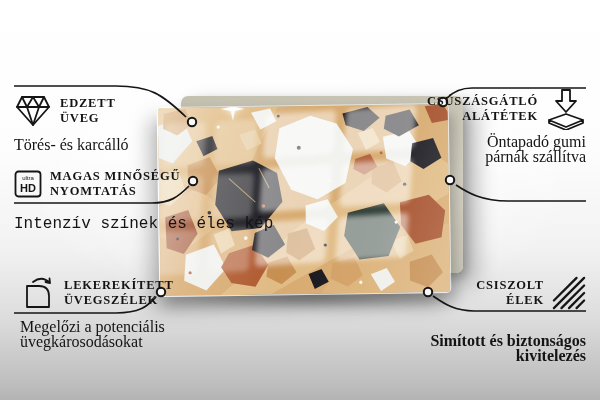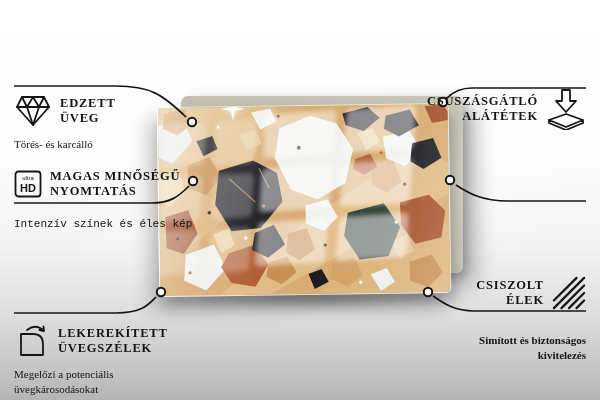--- a/index.html
+++ b/index.html
@@ -35,26 +35,26 @@
     background:linear-gradient(108deg,rgba(255,255,255,.5) 2%,rgba(255,255,255,.16) 22%,rgba(255,255,255,0) 48%,rgba(255,255,255,.05) 74%,rgba(255,255,255,.2) 97%);}
   .sparkle{position:absolute;left:62px;top:-11px;width:26px;height:26px;pointer-events:none;filter:drop-shadow(0 0 3px rgba(255,255,255,.95));}
 
   
   svg.connectors{position:absolute;left:0;top:0;pointer-events:none;z-index:5;}
 
   
   .callout{position:absolute;z-index:6;}
   .head{display:flex;align-items:center;gap:8px;}
   .titles{font-weight:bold;font-size:12.5px;line-height:15px;letter-spacing:.8px;white-space:nowrap;}
-  .sub{font-size:11px;line-height:15px;white-space:nowrap;}
+  .sub{font-size:16px;line-height:15px;white-space:nowrap;}
   .callout.right-side{text-align:right;}
   .callout.right-side .head{justify-content:flex-end;}
   .c-tl{left:14px;top:50px;margin-top:44px;} .c-tl .head{height:34px;} .c-tl .sub{margin-top:9px;}
   .c-ml{left:14px;top:167px;} .c-ml .head{height:34px;} .c-ml .sub{margin-top:16px;font-family:Liberation Mono, monospace;}
-  .c-bl{left:14px;top:275px;margin-top:48px;} .c-bl .head{height:36px;} .c-bl .sub{margin-top:8px;}
+  .c-bl{left:20px;top:275px;} .c-bl .head{height:36px;} .c-bl .sub{margin-top:8px;}
   .c-tr{right:14px;top:52px;} .c-tr .head{height:34px;margin-top:40px;} .c-tr .sub{margin-top:8px;}
   .c-mr{right:14px;top:169px;} .c-mr .head{height:30px;} .c-mr .sub{margin-top:7px;}
   .c-br{right:14px;top:276px;} .c-br .head{height:33px;} .c-br .sub{margin-top:24px;font-weight:bold;}
   .icon{display:inline-flex;flex:0 0 auto;}
   .icon svg{stroke:#151515;fill:none;stroke-width:1.8;stroke-linecap:round;stroke-linejoin:round;}
 </style>
 </head>
 <body>
 
 <div class="stage">
@@ -238,20 +238,24 @@
         <div>CSÚSZÁSGÁTLÓ</div>
         <div>ALÁTÉTEK</div>
       </div>
       <span class="icon">
         <svg width="40" height="42" viewBox="0 0 40 42">
           <path d="M16,2 H24 V13 H30 L20,24 L10,13 H16 Z"></path>
           <path d="M20,26 L37,32 L20,39 L3,32 Z M3,32 V35 L20,42 L37,35 V32"></path>
         </svg>
       </span>
     </div>
+    <div class="sub">
+      <div>Öntapadó gumi</div>
+      <div>párnák szállítva</div>
+    </div>
   </div>
 
 
   <div class="callout right-side c-br">
     <div class="head">
       <div class="titles">
         <div>CSISZOLT</div>
         <div>ÉLEK</div>
       </div>
       <span class="icon">

